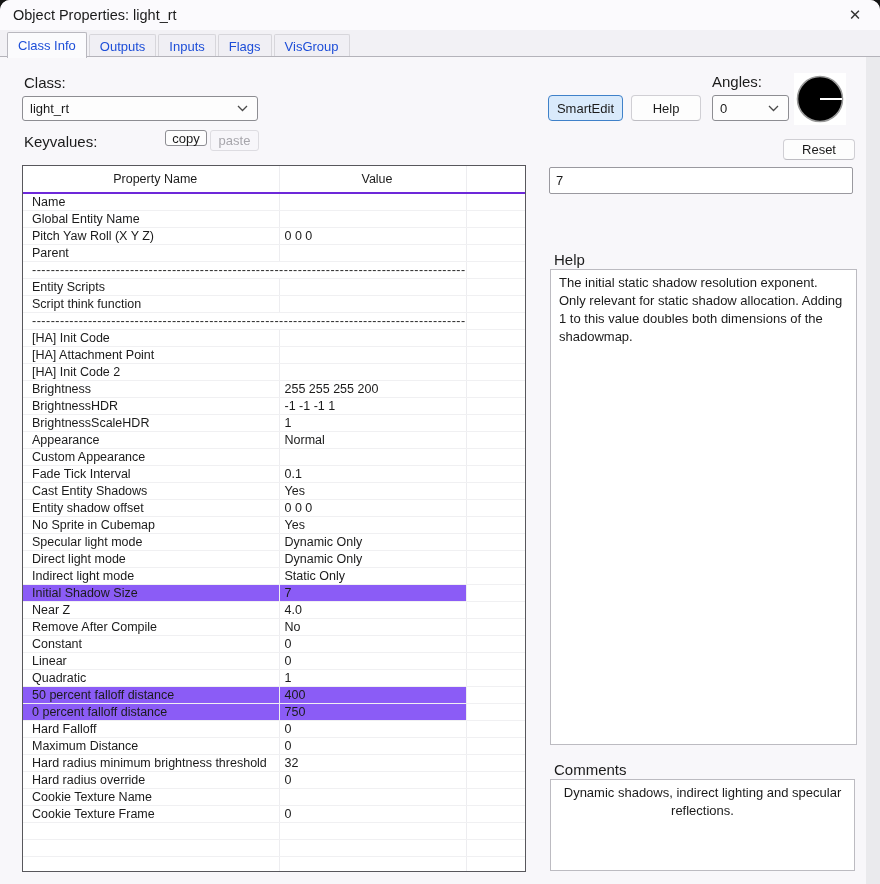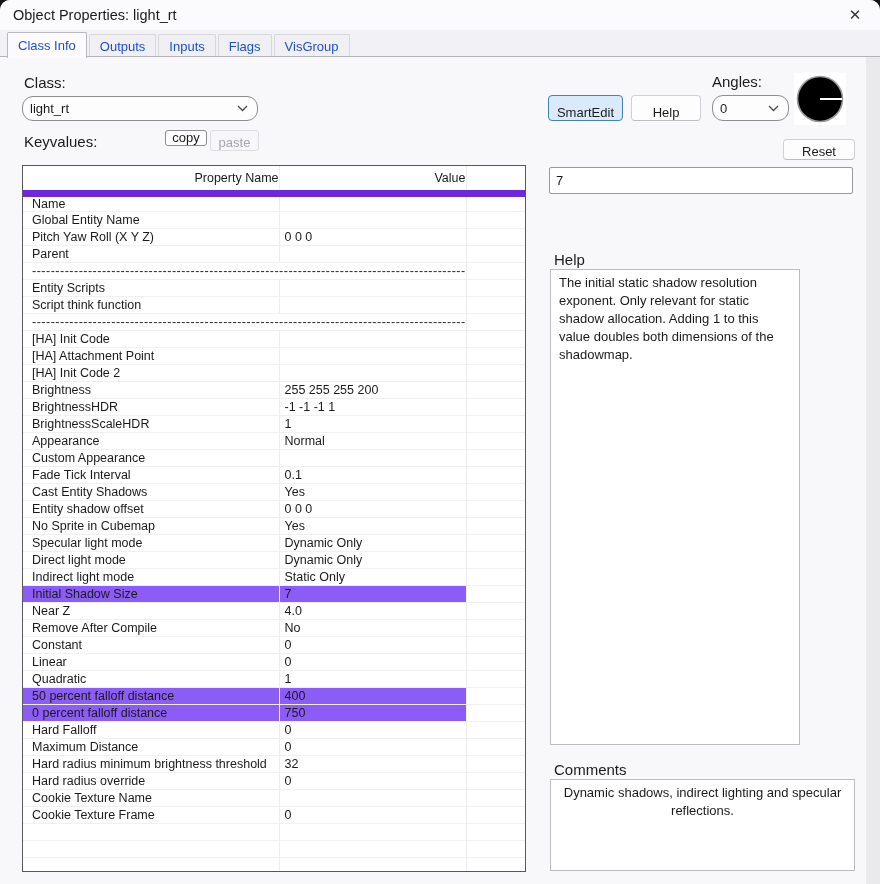--- a/index.html
+++ b/index.html
@@ -29,26 +29,26 @@
   
   .page-line { position:absolute; left:0; top:56px; width:100%; height:1px;
                background:#b4b3ba; z-index:2; }
   .content { position:absolute; left:0; top:57px; width:866px; height:827px;
              background:#f8f7fa; }
 
   .lbl { position:absolute; font-size:15px; }
 
   
   .select { position:absolute; background:#fdfdfd; border:1px solid #8d8d92;
-            border-radius:11px; font-size:13px; display:flex; align-items:center;
+            border-radius:3px; font-size:13px; display:flex; align-items:center;
             padding-left:7px; justify-content:space-between; }
   .select .chev { margin-right:9px; display:flex; align-items:center; }
   .btn { position:absolute; background:#fdfdfd; border:1px solid #d0cfd4;
          border-bottom-color:#bdbcc2; border-radius:4px; font-size:13px;
-         display:flex; align-items:flex-end; justify-content:center; cursor:default; }
+         display:flex; align-items:center; justify-content:center; cursor:default; }
   .btn-smartedit { background:#d9eafb; border:1.5px solid #3f81c9; }
   .btn-copy { border:1px solid #8d8d92; border-radius:3px; }
   .btn-paste { border:1px solid #dddce1; border-radius:3px; background:#f7f6fa; color:#a7a6ac; }
 
   .value-input { position:absolute; left:549px; top:110px; width:304px; height:27px;
                  border:1px solid #9a999f; border-radius:2px; background:#fff;
                  font-size:13px; padding:0 6px; font-family:"Liberation Sans",sans-serif;
                  color:#1b1b1b; outline:none; }
 
   .panel-box { position:absolute; background:#fff; border:1px solid #bcbbc1;
@@ -56,22 +56,22 @@
 
   
   .angle-widget { position:absolute; left:794px; top:16px; width:52px; height:52px;
                   background:#fff; display:flex; align-items:center; justify-content:center; }
 
   
   .ptable-wrap { position:absolute; left:22px; top:108px; width:504px; height:707px;
                  background:#fff; border:1px solid #58575c; overflow:hidden; }
   table.ptable { width:100%; border-collapse:collapse; table-layout:fixed; font-size:12.5px; }
   .ptable col.c1 { width:256px; } .ptable col.c2 { width:187px; } .ptable col.c3 { width:59px; }
-  .ptable th { height:27px; font-weight:normal; text-align:right; padding-left:9px;
-               border-right:1px solid #ededf0; border-bottom:7px solid #6d28d9;
+  .ptable th { height:27px; font-weight:normal; text-align:center; padding-left:9px;
+               border-right:1px solid #ededf0; border-bottom:2px solid #6d28d9;
                white-space:nowrap; overflow:hidden; }
   .ptable th:last-child { border-right:none; }
   .ptable td { height:17px; border-bottom:1px solid #f0f0f2; white-space:nowrap;
                overflow:hidden; vertical-align:middle; }
   .ptable td.pname { padding-left:9px; border-right:1px solid #ededf0; }
   .ptable td.pval  { padding-left:5px; border-right:1px solid #ededf0; }
   .ptable td.sep   { padding-left:9px; border-right:1px solid #ededf0; letter-spacing:.5px;
                      color:#2a2a2a; }
   .ptable tr.selected td.pname, .ptable tr.selected td.pval { background:#8b5cf6; }
 </style>
@@ -362,19 +362,19 @@
             <tr>
               <td class="pname"></td>
               <td class="pval"></td>
               <td></td>
             </tr>
           </tbody>
       </table>
     </div>
 
     <div class="lbl" style="left:554px; top:194px;">Help</div>
-    <div class="panel-box" style="left:550px; top:212px; width:250px; height:476px;">The initial static shadow resolution exponent. Only relevant for static shadow allocation. Adding 1 to this value doubles both dimensions of the shadowmap.</div>
+    <div class="panel-box" style="left:550px; top:212px; width:307px; height:476px;">The initial static shadow resolution exponent. Only relevant for static shadow allocation. Adding 1 to this value doubles both dimensions of the shadowmap.</div>
 
     <div class="lbl" style="left:554px; top:704px;">Comments</div>
     <div class="panel-box" style="left:550px; top:722px; width:305px; height:92px;text-align:center;">Dynamic shadows, indirect lighting and specular reflections.</div>
 
   </div>
 </div>
 
 </body></html>

